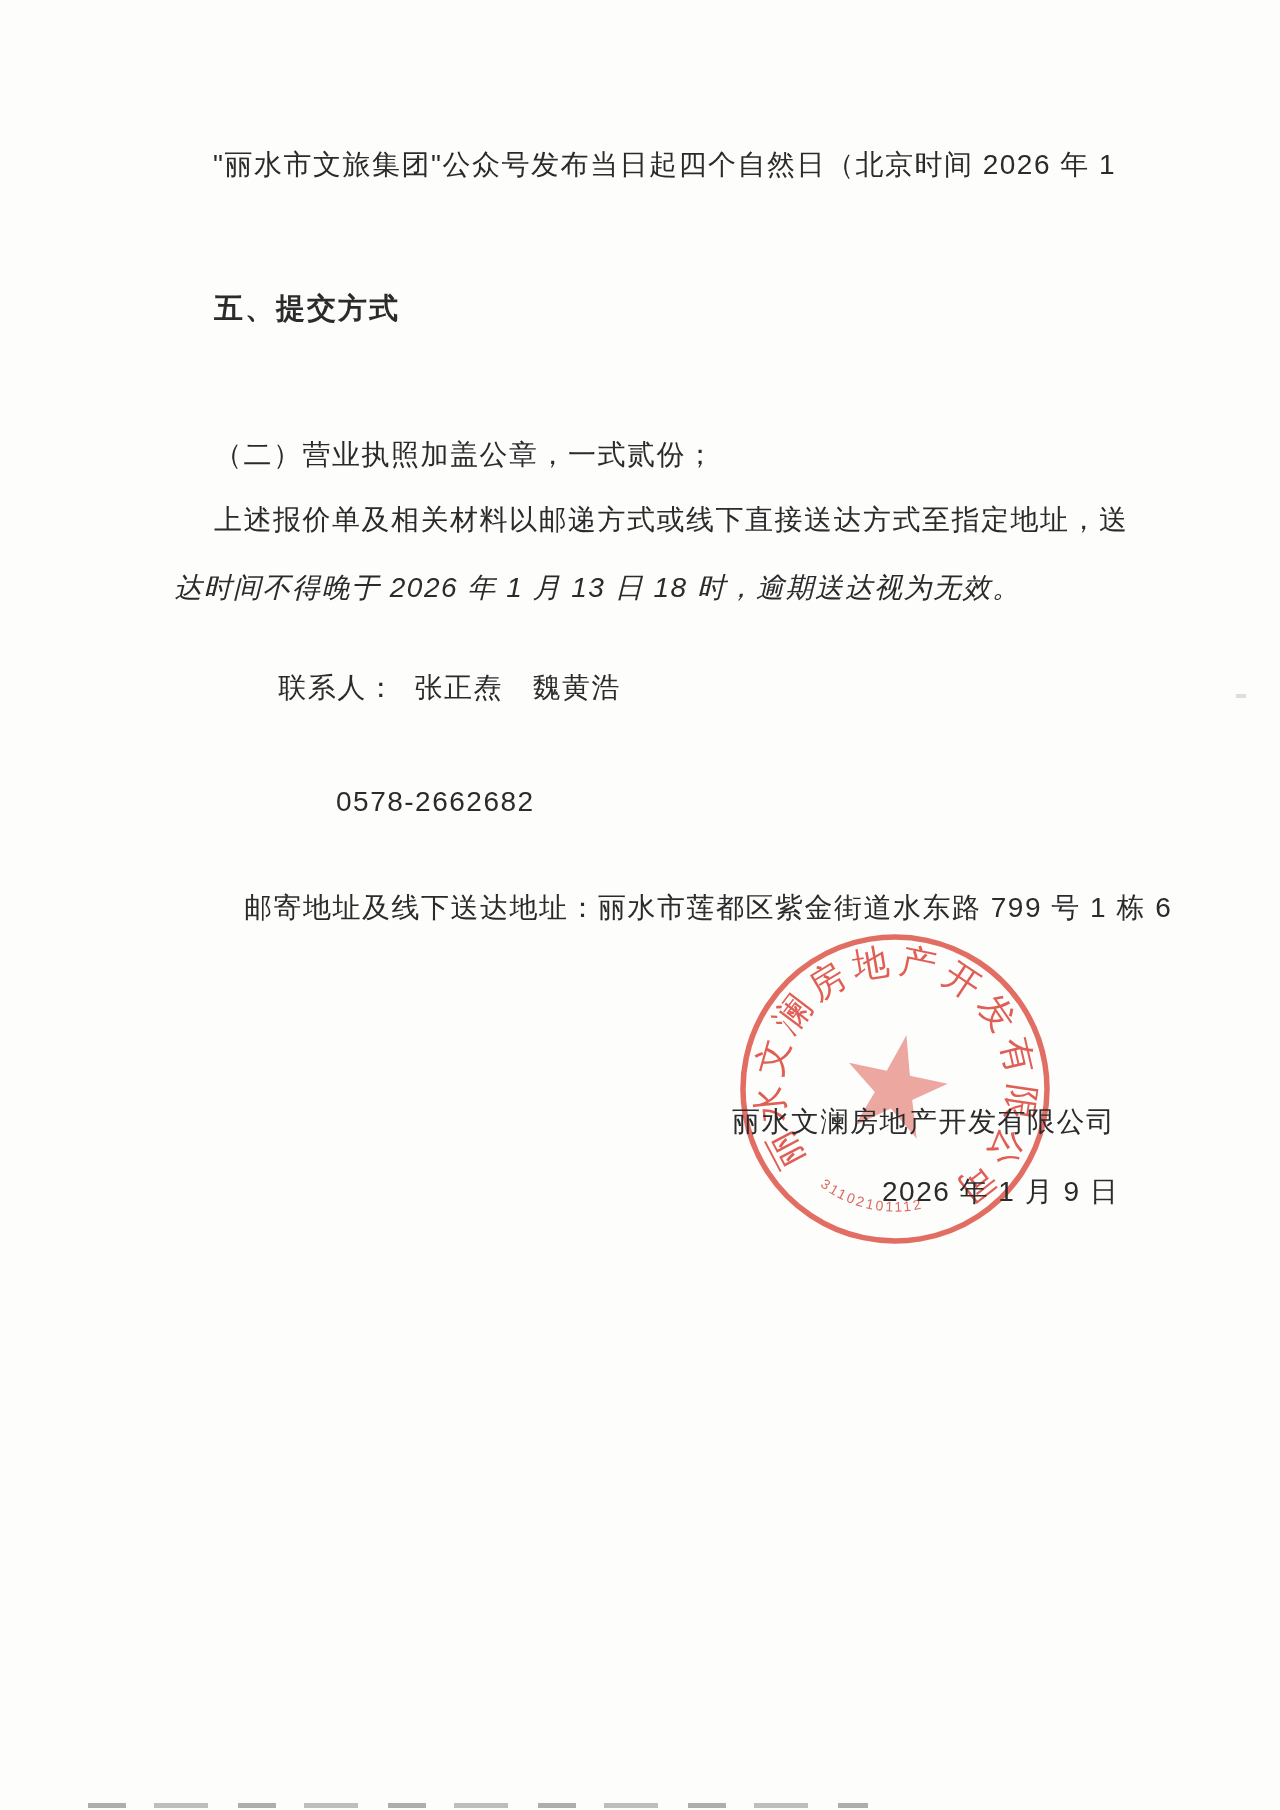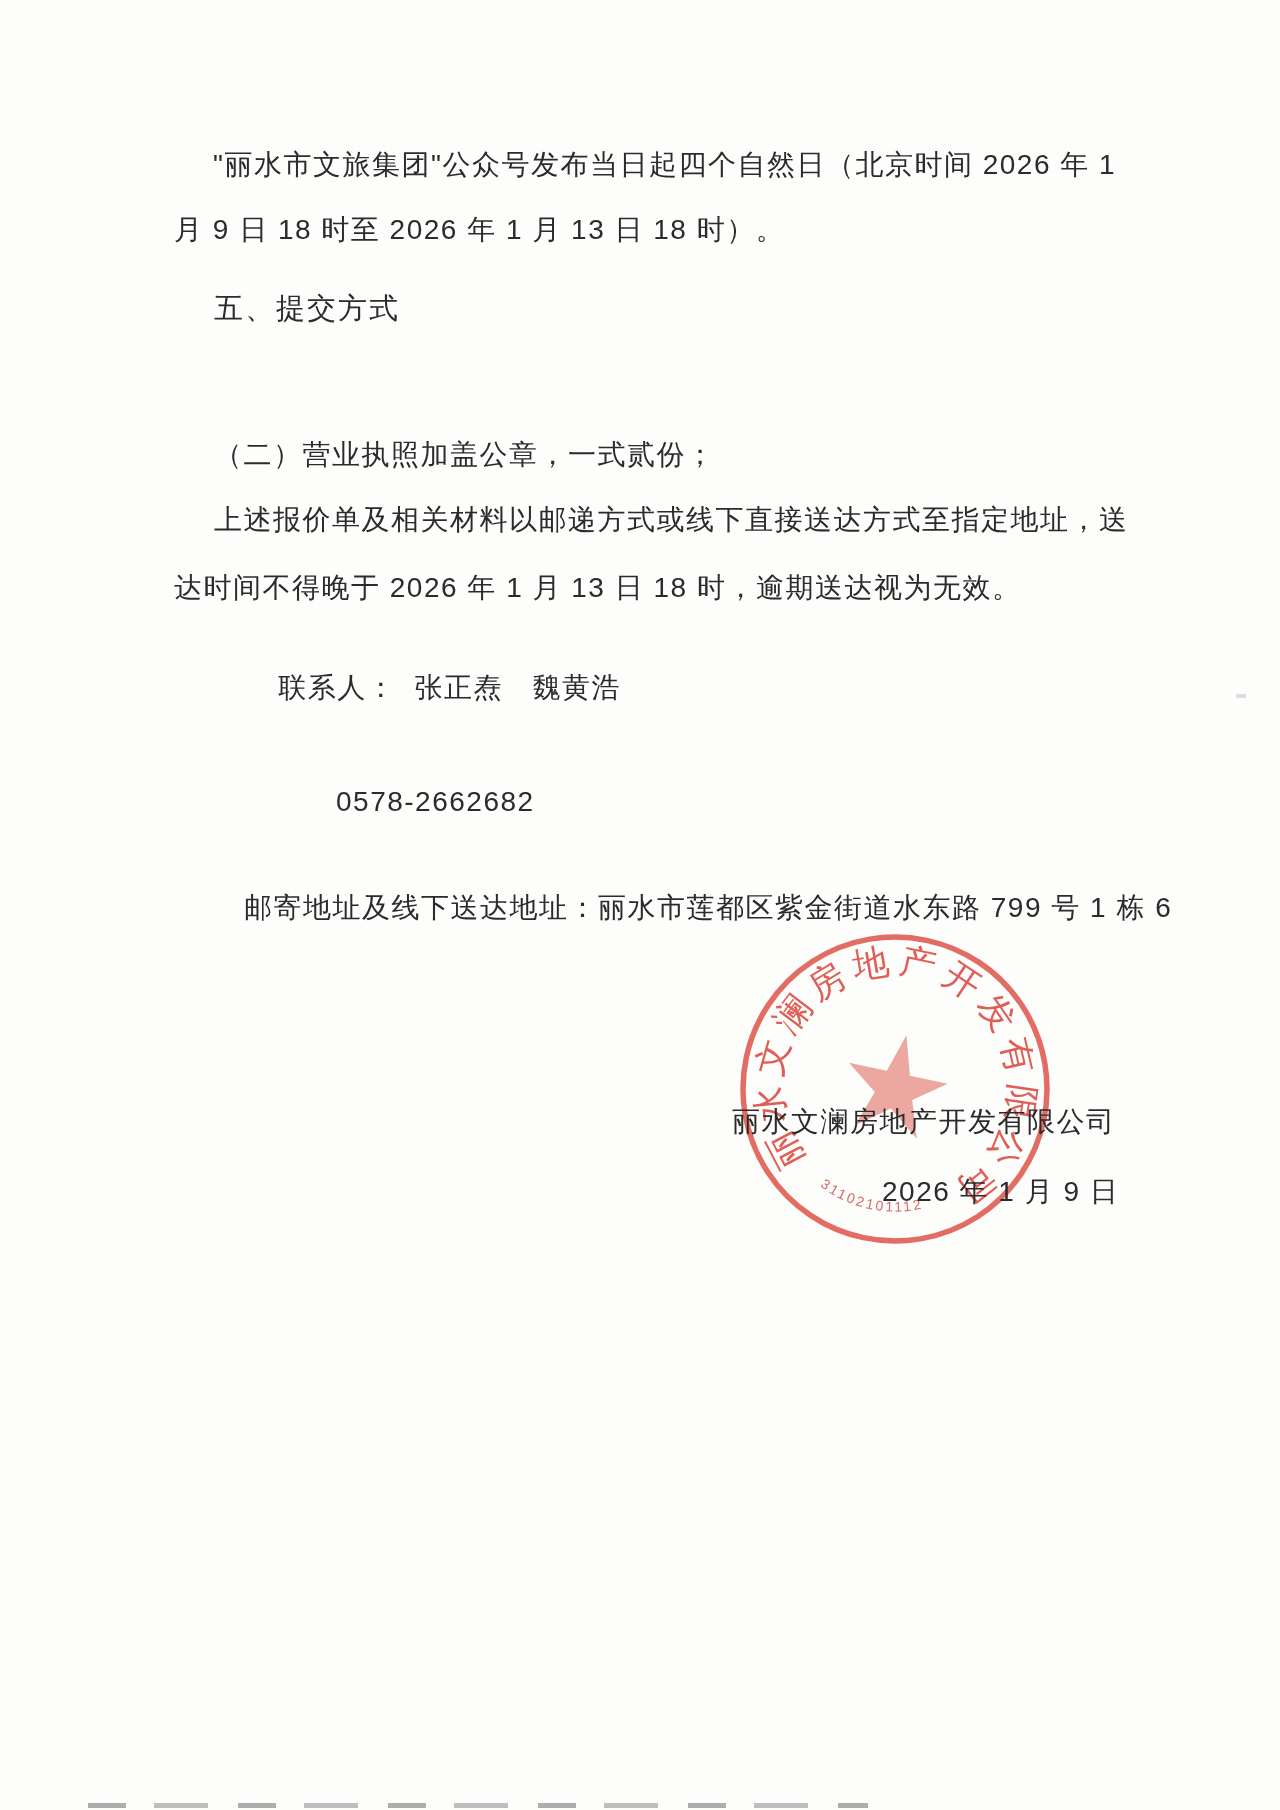--- a/index.html
+++ b/index.html
@@ -13,21 +13,21 @@
     color:#2b2b2b;
   }
   .line {
     position:absolute;
     white-space:pre;
     font-size:28px;
     letter-spacing:1.5px;
     line-height:1.2;
   }
   .heading {
-    font-weight:normal;
+    font-weight:bold;
     font-size:29px;
     letter-spacing:2px;
   }
   .seal {
     position:absolute;
     left:728px; top:922px;
     width:334px; height:334px;
     opacity:0.88;
     pointer-events:none;
   }
@@ -46,30 +46,29 @@
     opacity:0.6;
   }
 </style>
 </head>
 <body>
 
 <div class="page">
 
   <div class="line" style="left:213px; top:148px;">"丽水市文旅集团"公众号发布当日起四个自然日（北京时间 2026 年 1</div>
 
-  <div class="line" style="left:174px; top:213px;">月 9 日 18 时至 2026 年 1 月 13 日 18 时）。</div>
 
   <div class="line heading" style="left:214px; top:291px;">五、提交方式</div>
 
 
   <div class="line" style="left:214px; top:503px;">上述报价单及相关材料以邮递方式或线下直接送达方式至指定地址，送</div>
 
   <div class="line" style="left:214px; top:438px;">（二）营业执照加盖公章，一式贰份；</div>
 
-  <div class="line" style="left:174px; top:571px;">达时间不得晚于 2026 年 1 月 13 日 18 时，逾期送达视为无效。</div>
+  <div class="line" style="left:174px; top:571px;font-style:italic;">达时间不得晚于 2026 年 1 月 13 日 18 时，逾期送达视为无效。</div>
 
   <div class="line" style="left:205px; top:639px;font-family:Liberation Mono, monospace;">
     <span>联系人： </span><span>张正焘　魏黄浩</span>
   </div>
 
 
   <div class="line" style="left:336px; top:785px;">0578-2662682</div>
 
   <div class="line" style="left:214px; top:891px;margin-left:30px;">邮寄地址及线下送达地址：丽水市莲都区紫金街道水东路 799 号 1 栋 6</div>
 

